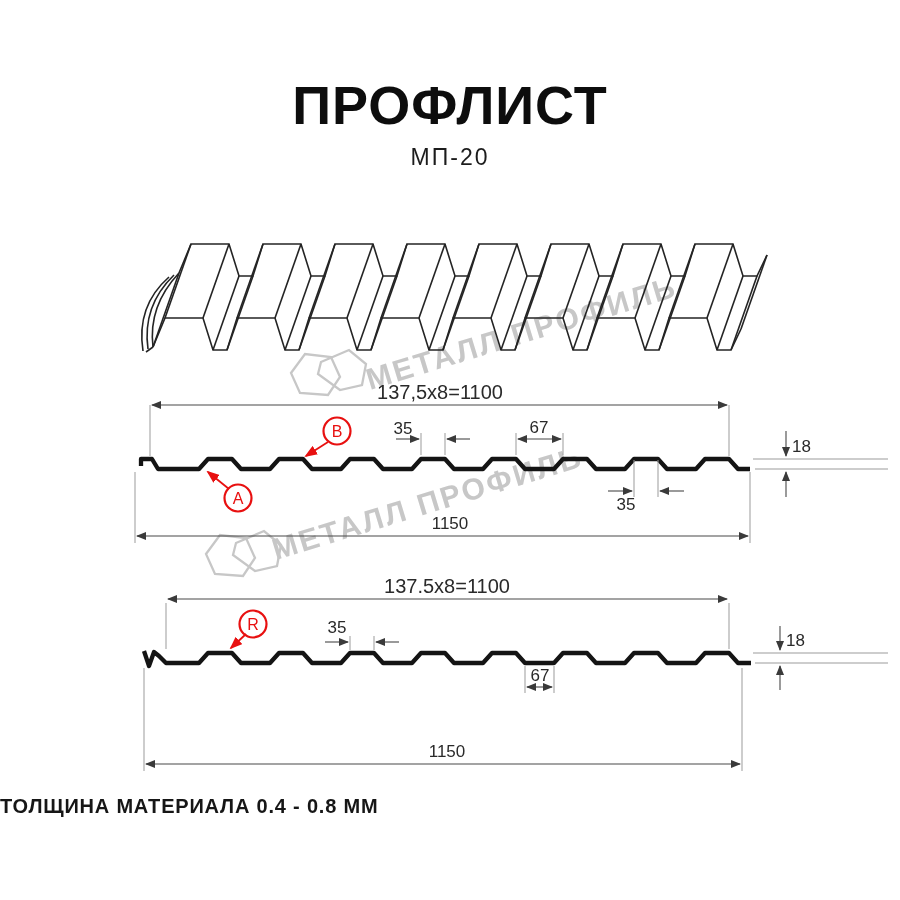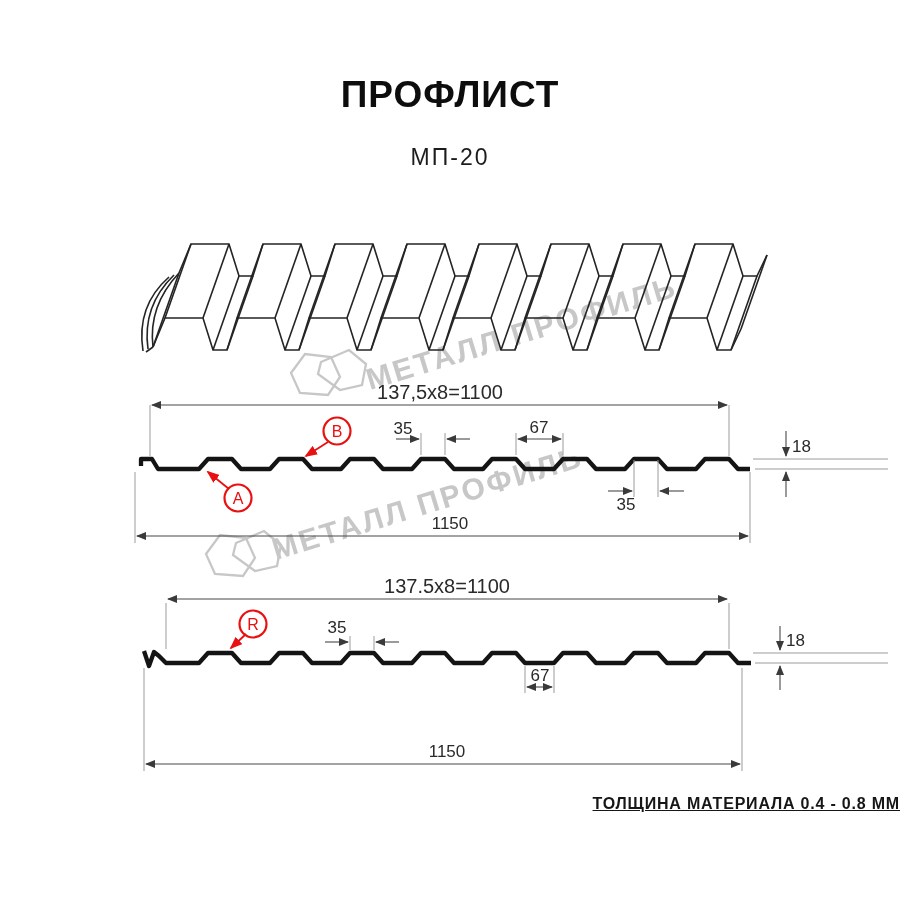--- a/index.html
+++ b/index.html
@@ -1,23 +1,23 @@
 <!DOCTYPE html>
 <html><head>
 <meta charset="utf-8">
 <style>
   html,body{margin:0;padding:0;background:#fff;}
   .canvas{position:relative;width:900px;height:900px;background:#fff;overflow:hidden;
           font-family:"Liberation Sans",sans-serif;}
   .page-title{position:absolute;top:74px;left:0;width:900px;text-align:center;
-          font-weight:700;font-size:37px;letter-spacing:1px;color:#0d0d0d;}
+          font-weight:700;font-size:54px;letter-spacing:1px;color:#0d0d0d;}
   .page-subtitle{position:absolute;top:127px;left:0;width:900px;text-align:center;
           font-weight:500;font-size:23px;letter-spacing:2px;color:#1c1c1c;margin-top:17px;}
-  .footer-note{position:absolute;top:795px;left:0;width:900px;text-align:right;
-          font-weight:600;font-size:16px;letter-spacing:.8px;color:#161616;text-decoration:underline;}
+  .footer-note{position:absolute;top:795px;left:0;width:900px;text-align:left;
+          font-weight:600;font-size:20px;letter-spacing:.8px;color:#161616;}
   svg.draw{position:absolute;left:0;top:0;}
   .prof{fill:none;stroke:#141414;stroke-width:4.3;stroke-linejoin:round;}
   .w3d{fill:none;stroke:#242424;stroke-width:1.6;}
   .ext{stroke:#9b9b9b;stroke-width:1;fill:none;}
   .dim{stroke:#484848;stroke-width:1.1;fill:none;}
   .dtxt{font-family:"Liberation Sans",sans-serif;font-size:17px;fill:#2a2a2a;}
   .dtxt-lg{font-family:"Liberation Sans",sans-serif;font-size:20px;fill:#2a2a2a;}
   .redl{stroke:#e81010;stroke-width:2.2;fill:none;}
   .reda{stroke:#e81010;stroke-width:1.8;fill:none;}
   .rtxt{font-family:"Liberation Sans",sans-serif;font-size:16px;font-weight:500;fill:#e81010;}

